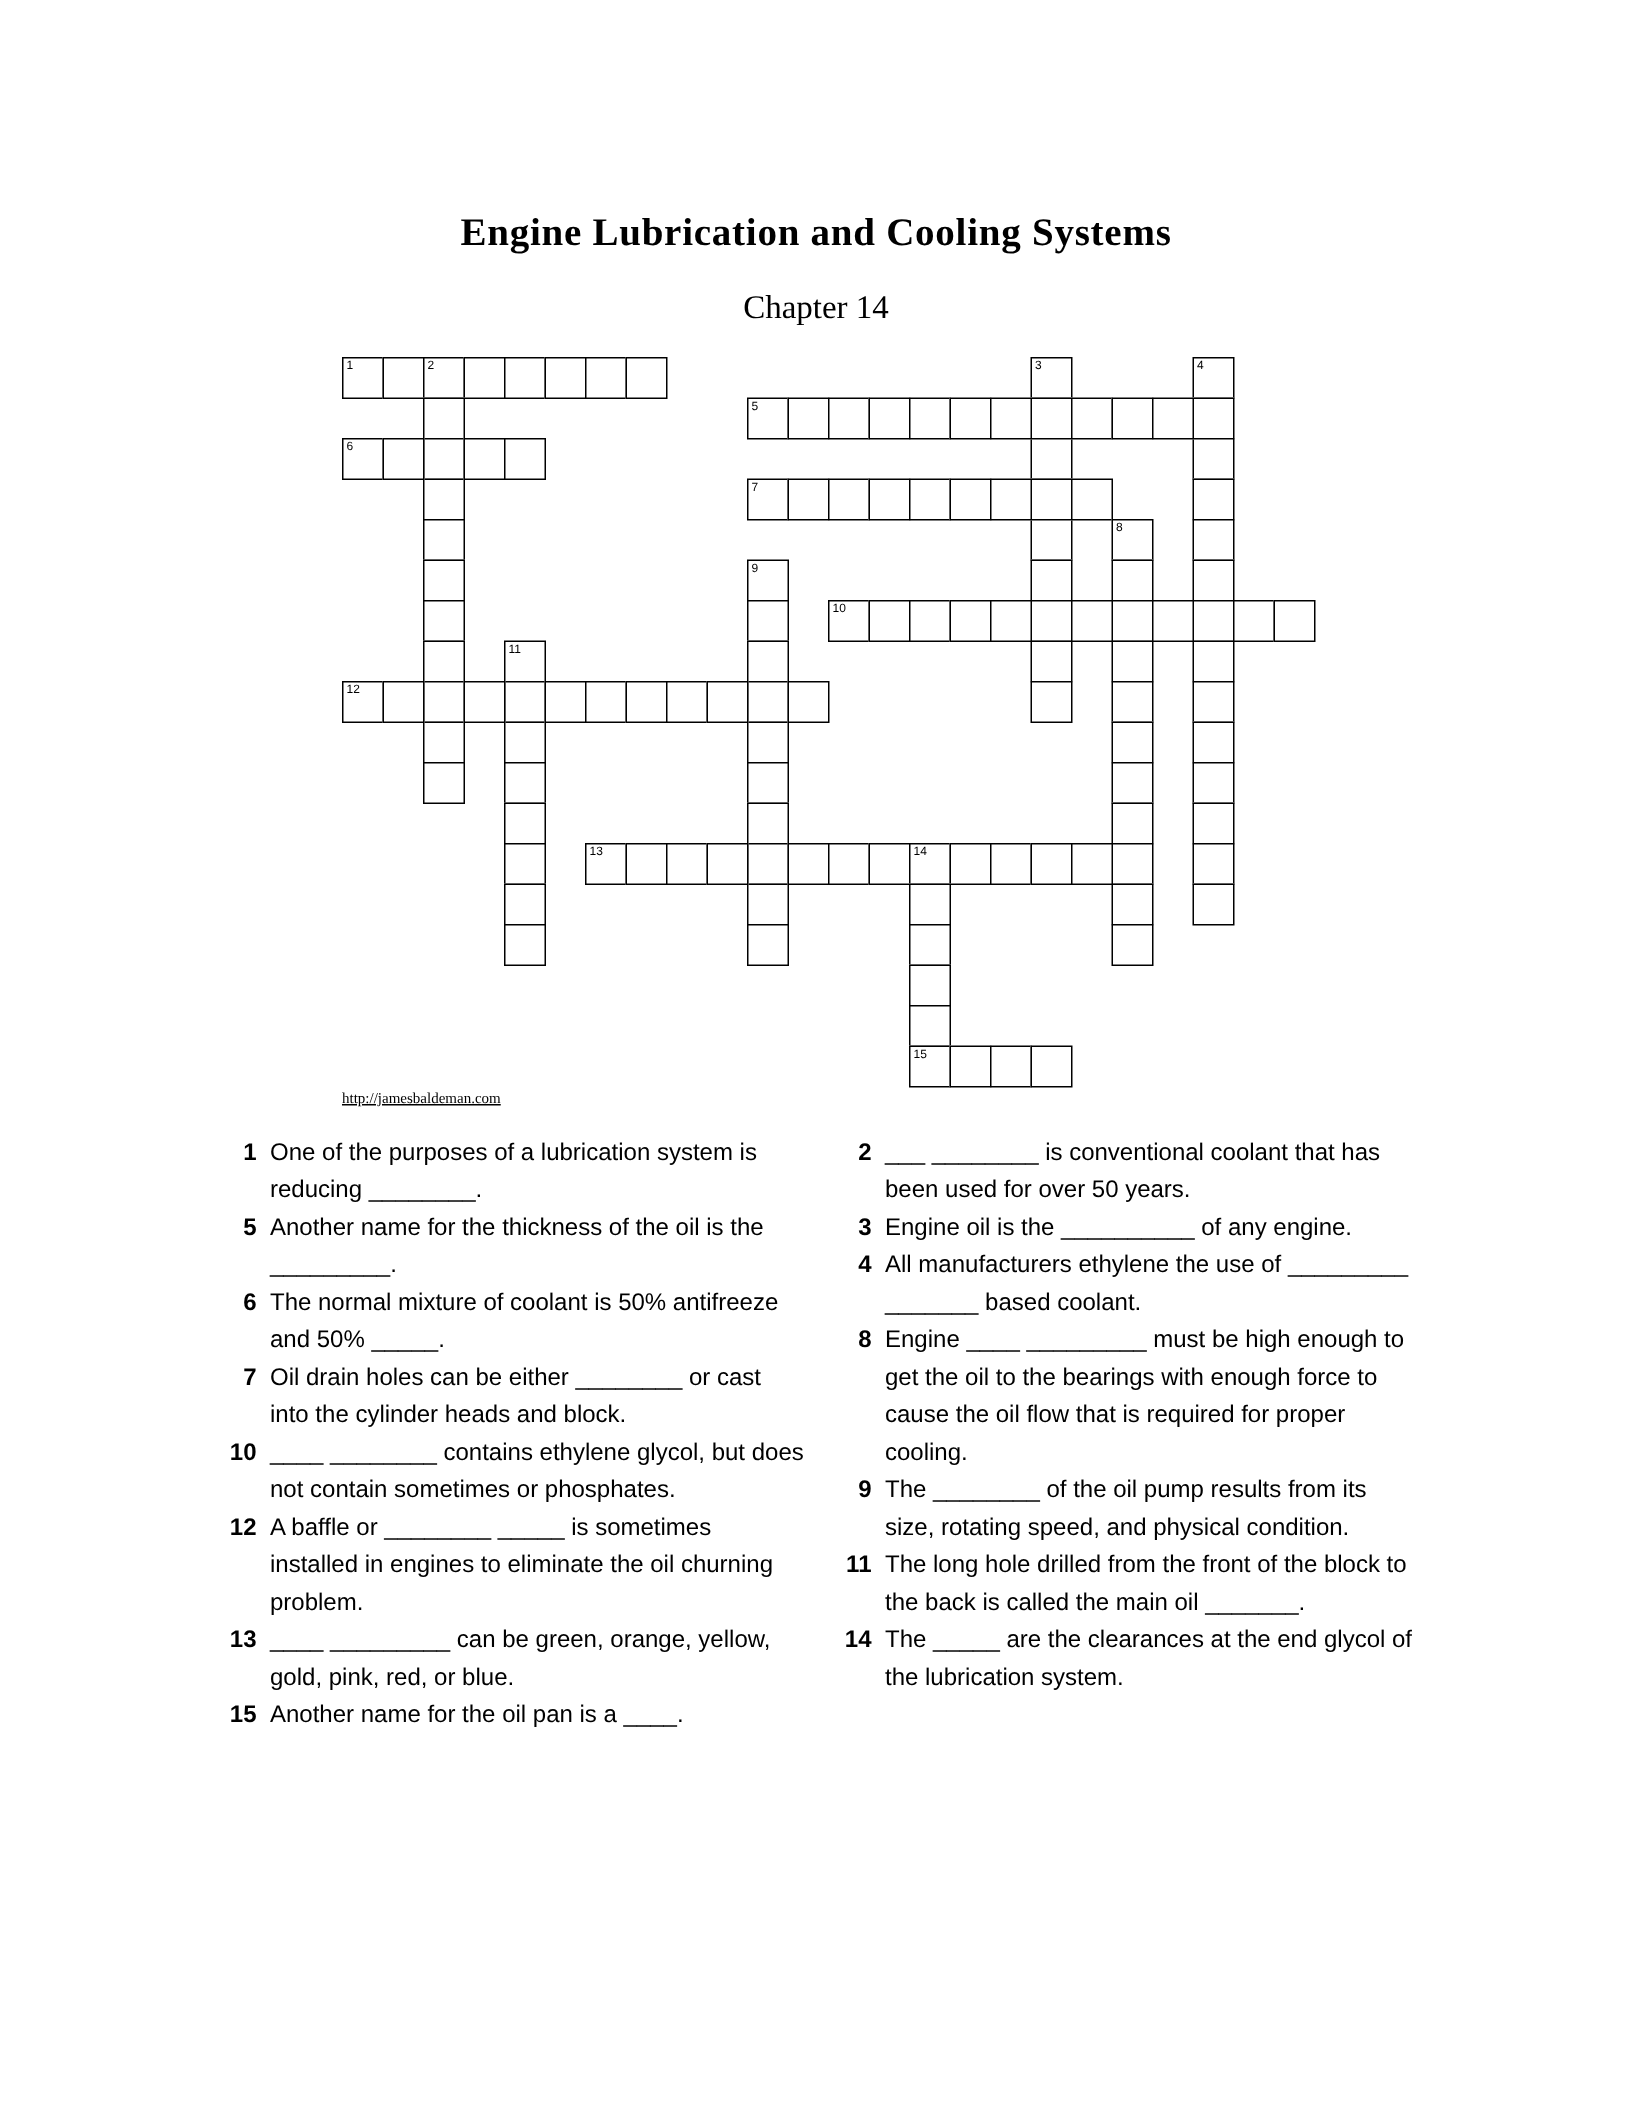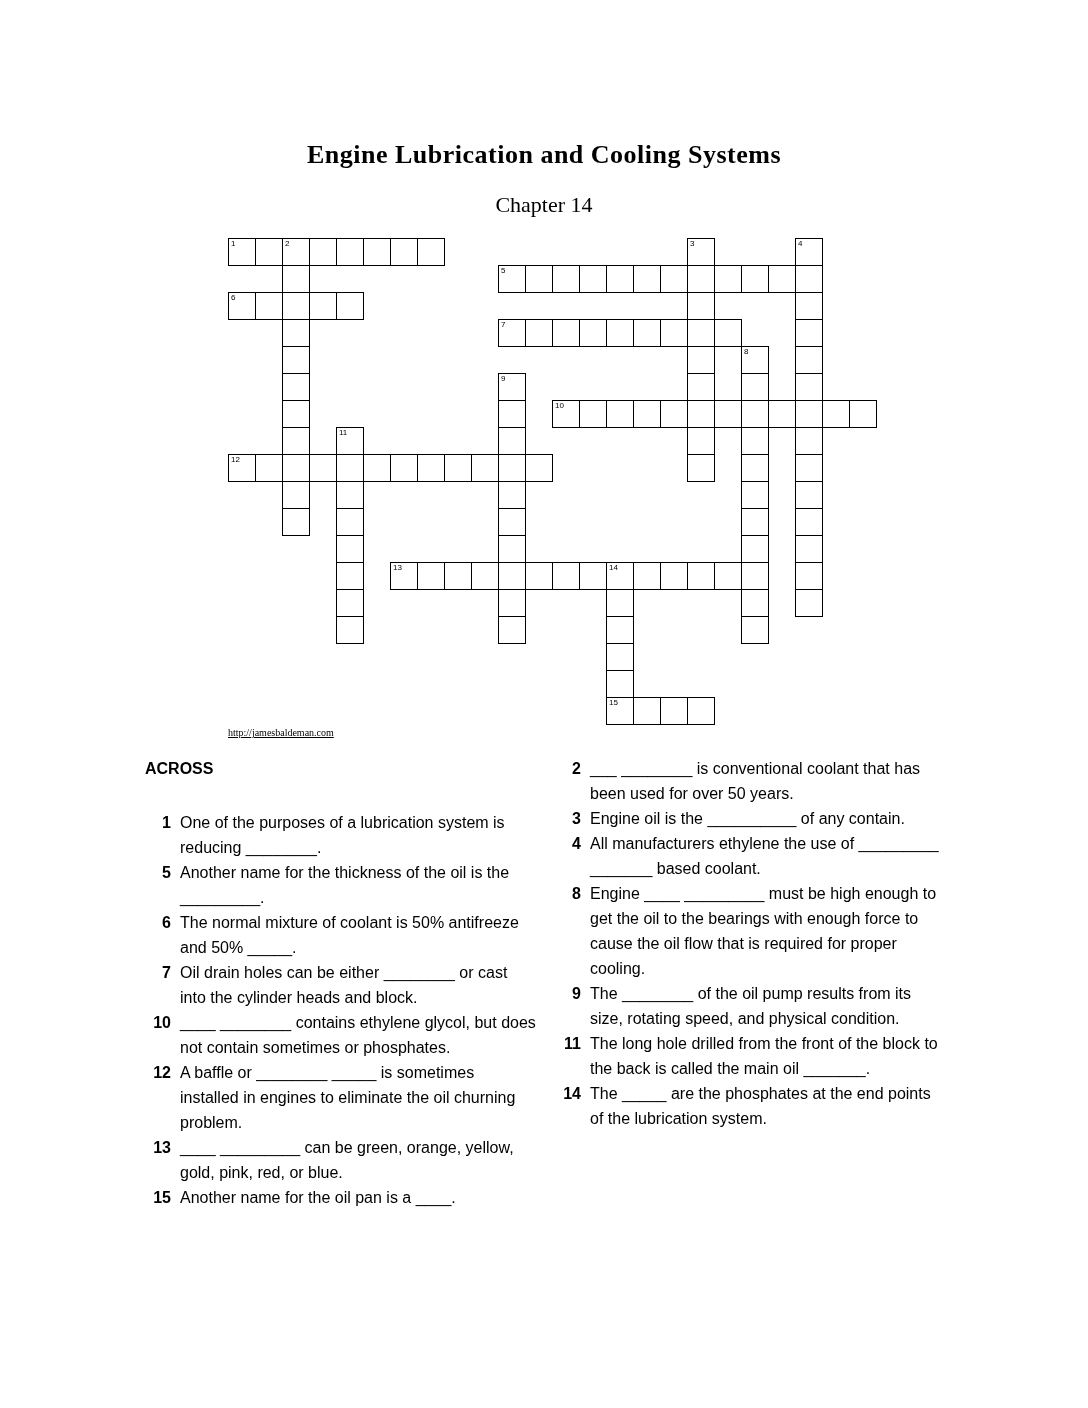--- a/index.html
+++ b/index.html
@@ -205,21 +205,20 @@
       <span class="cellnum">15</span>
     </div>
     <div class="cell" style="left: 405px; top: 459px;"></div>
     <div class="cell" style="left: 432px; top: 459px;"></div>
     <div class="cell" style="left: 459px; top: 459px;"></div>
   </div>
 
 <a class="source-url" href="#">http://jamesbaldeman.com</a>
 
 <div class="clues-col" id="across-col">
-  <div class="clues-header">ACROSS</div>
   <div id="across-list">
       <div class="clue">
         <div class="clue-num">1</div>
         <div class="clue-text">One of the purposes of a lubrication system is reducing ________.</div>
       </div>
       <div class="clue">
         <div class="clue-num">5</div>
         <div class="clue-text">Another name for the thickness of the oil is the _________.</div>
       </div>
       <div class="clue">
@@ -250,36 +249,36 @@
 </div>
 
 <div class="clues-col" id="down-col">
   <div id="down-list">
       <div class="clue">
         <div class="clue-num">2</div>
         <div class="clue-text">___ ________ is conventional coolant that has been used for over 50 years.</div>
       </div>
       <div class="clue">
         <div class="clue-num">3</div>
-        <div class="clue-text">Engine oil is the __________ of any contain.</div>
+        <div class="clue-text">Engine oil is the __________ of any engine.</div>
       </div>
       <div class="clue">
         <div class="clue-num">4</div>
         <div class="clue-text">All manufacturers ethylene the use of _________ _______ based coolant.</div>
       </div>
       <div class="clue">
         <div class="clue-num">8</div>
         <div class="clue-text">Engine ____ _________ must be high enough to get the oil to the bearings with enough force to cause the oil flow that is required for proper cooling.</div>
       </div>
       <div class="clue">
         <div class="clue-num">9</div>
         <div class="clue-text">The ________ of the oil pump results from its size, rotating speed, and physical condition.</div>
       </div>
       <div class="clue">
         <div class="clue-num">11</div>
         <div class="clue-text">The long hole drilled from the front of the block to the back is called the main oil _______.</div>
       </div>
       <div class="clue">
         <div class="clue-num">14</div>
-        <div class="clue-text">The _____ are the phosphates at the end points of the lubrication system.</div>
+        <div class="clue-text">The _____ are the clearances at the end glycol of the lubrication system.</div>
       </div>
     </div>
 </div>
 
 </body></html>

